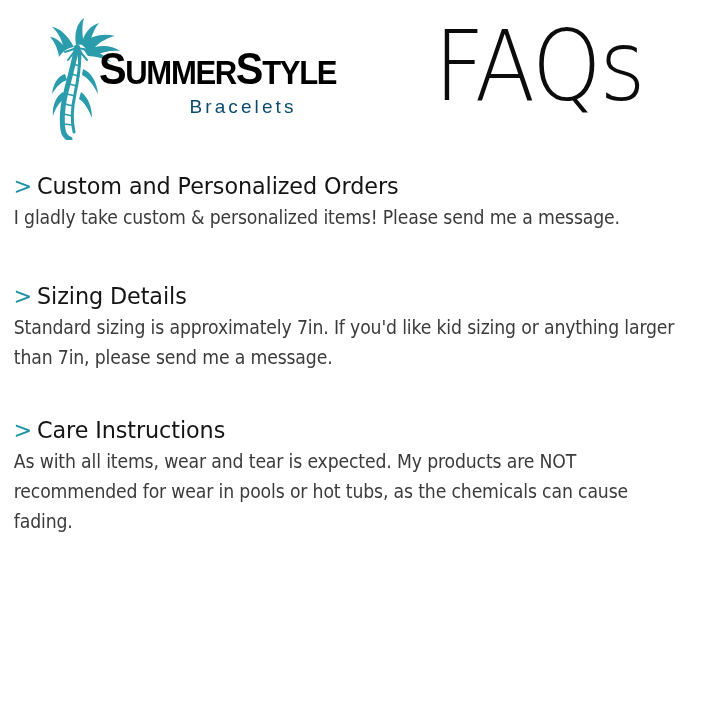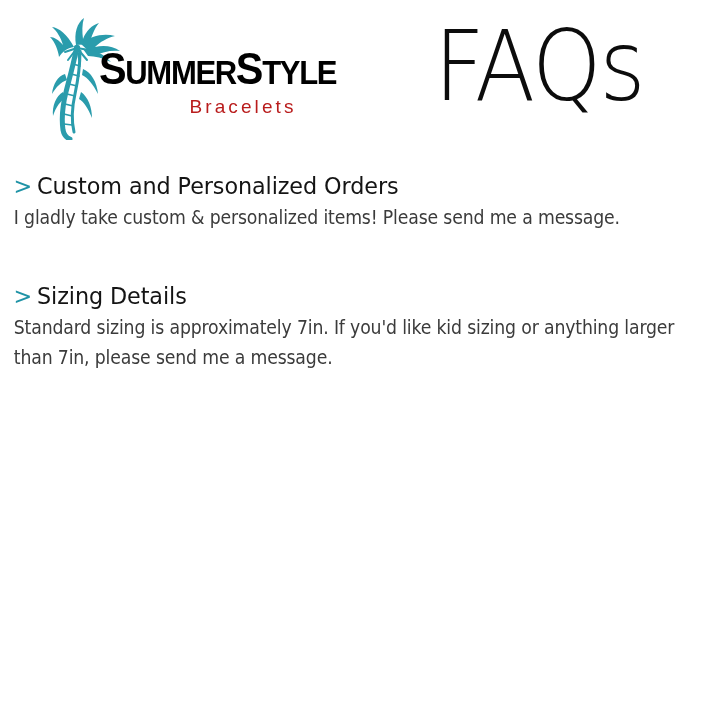--- a/index.html
+++ b/index.html
@@ -67,21 +67,21 @@
   }
   .logo-wordmark .cap  { font-size: 44px; }
   .logo-wordmark .sm   { font-size: 33px; }
 
   .logo-sub {
     position: absolute;
     left: 124px;
     top: 84px;
     width: 160px;
     text-align: center;
-    color: #b91c1c;
+    color: #0c4a6e;
     font-family: "Liberation Sans", sans-serif;
     font-weight: normal;
     font-size: 19px;
     letter-spacing: 3.1px;
     white-space: nowrap;
   }
 
   .faq-title {
     position: absolute;
     left: 405px;
@@ -209,18 +209,22 @@
 
     <div class="gap-b"></div>
 
     <div class="faq-item">
       <div class="faq-heading"><span class="chev">&gt;</span><span>Sizing Details</span></div>
       <div class="faq-body">Standard sizing is approximately 7in. If you'd like kid sizing or anything larger than 7in, please send me a message.</div>
     </div>
 
     <div class="gap-c"></div>
 
+    <div class="faq-item">
+      <div class="faq-heading"><span class="chev">&gt;</span><span>Care Instructions</span></div>
+      <div class="faq-body">As with all items, wear and tear is expected. My products are NOT recommended for wear in pools or hot tubs, as the chemicals can cause fading.</div>
+    </div>
 
     <div class="gap-d"></div>
 
 
   </div>
 </div>
 
 </body></html>

